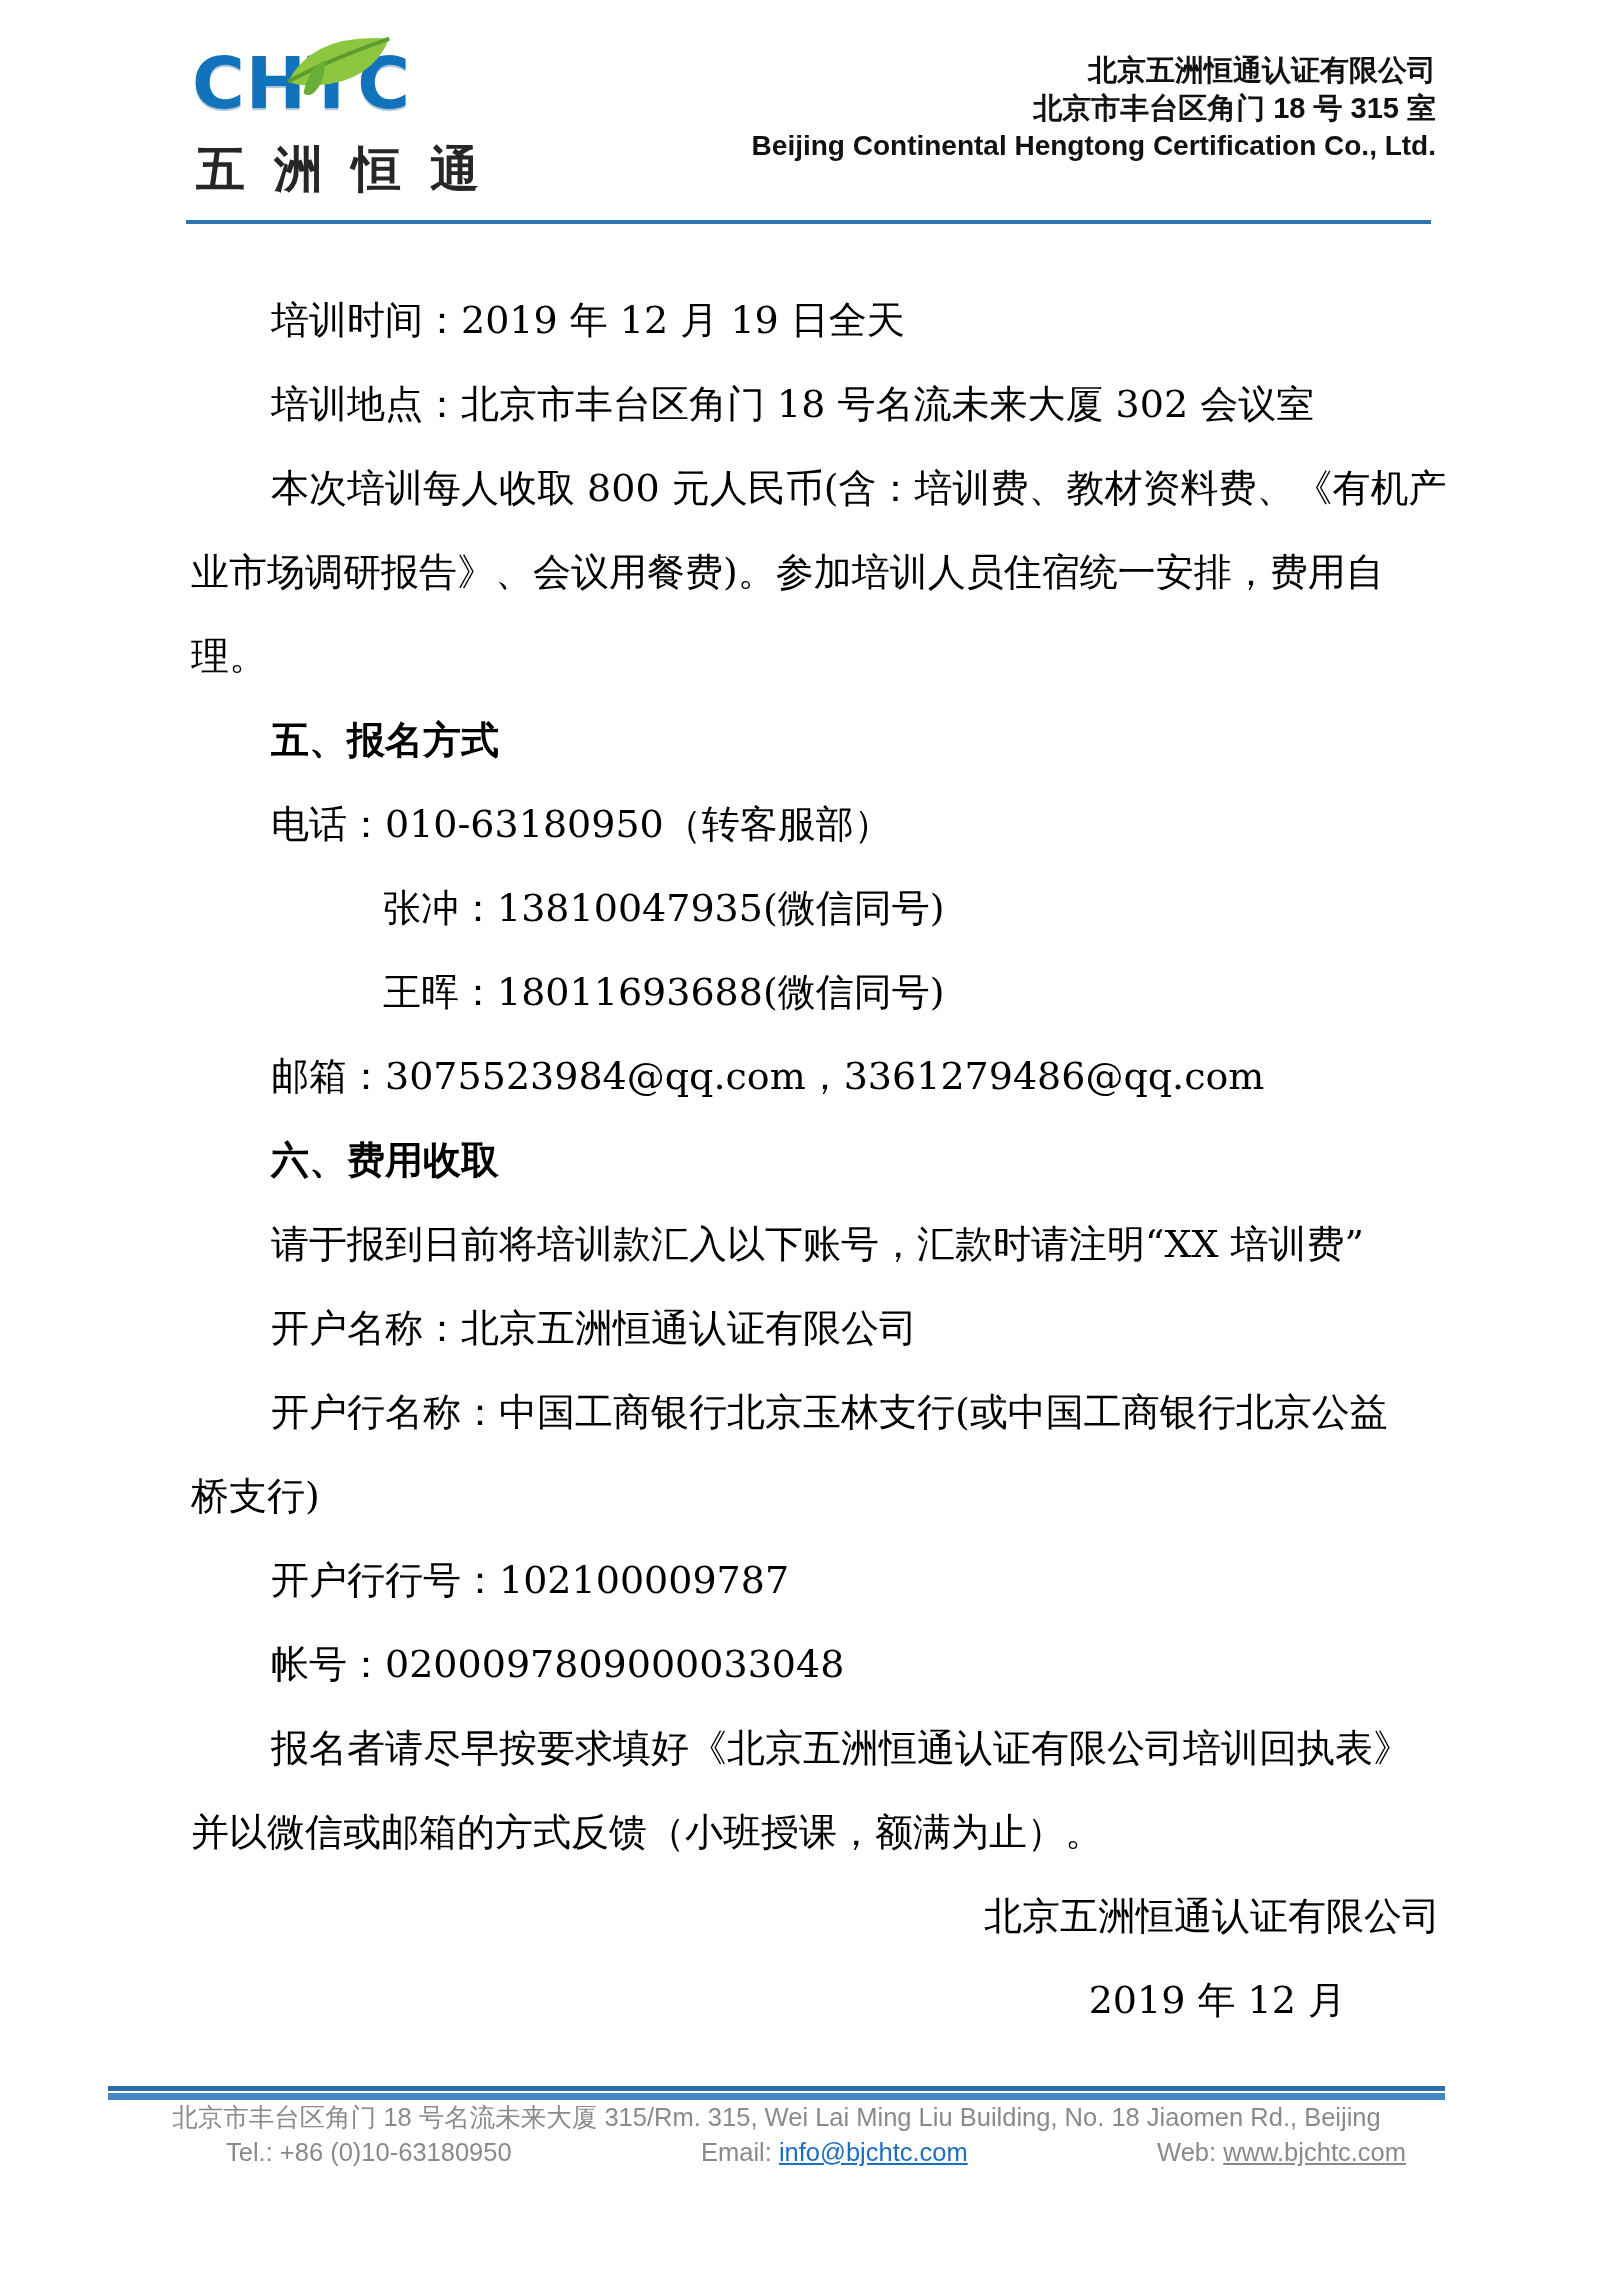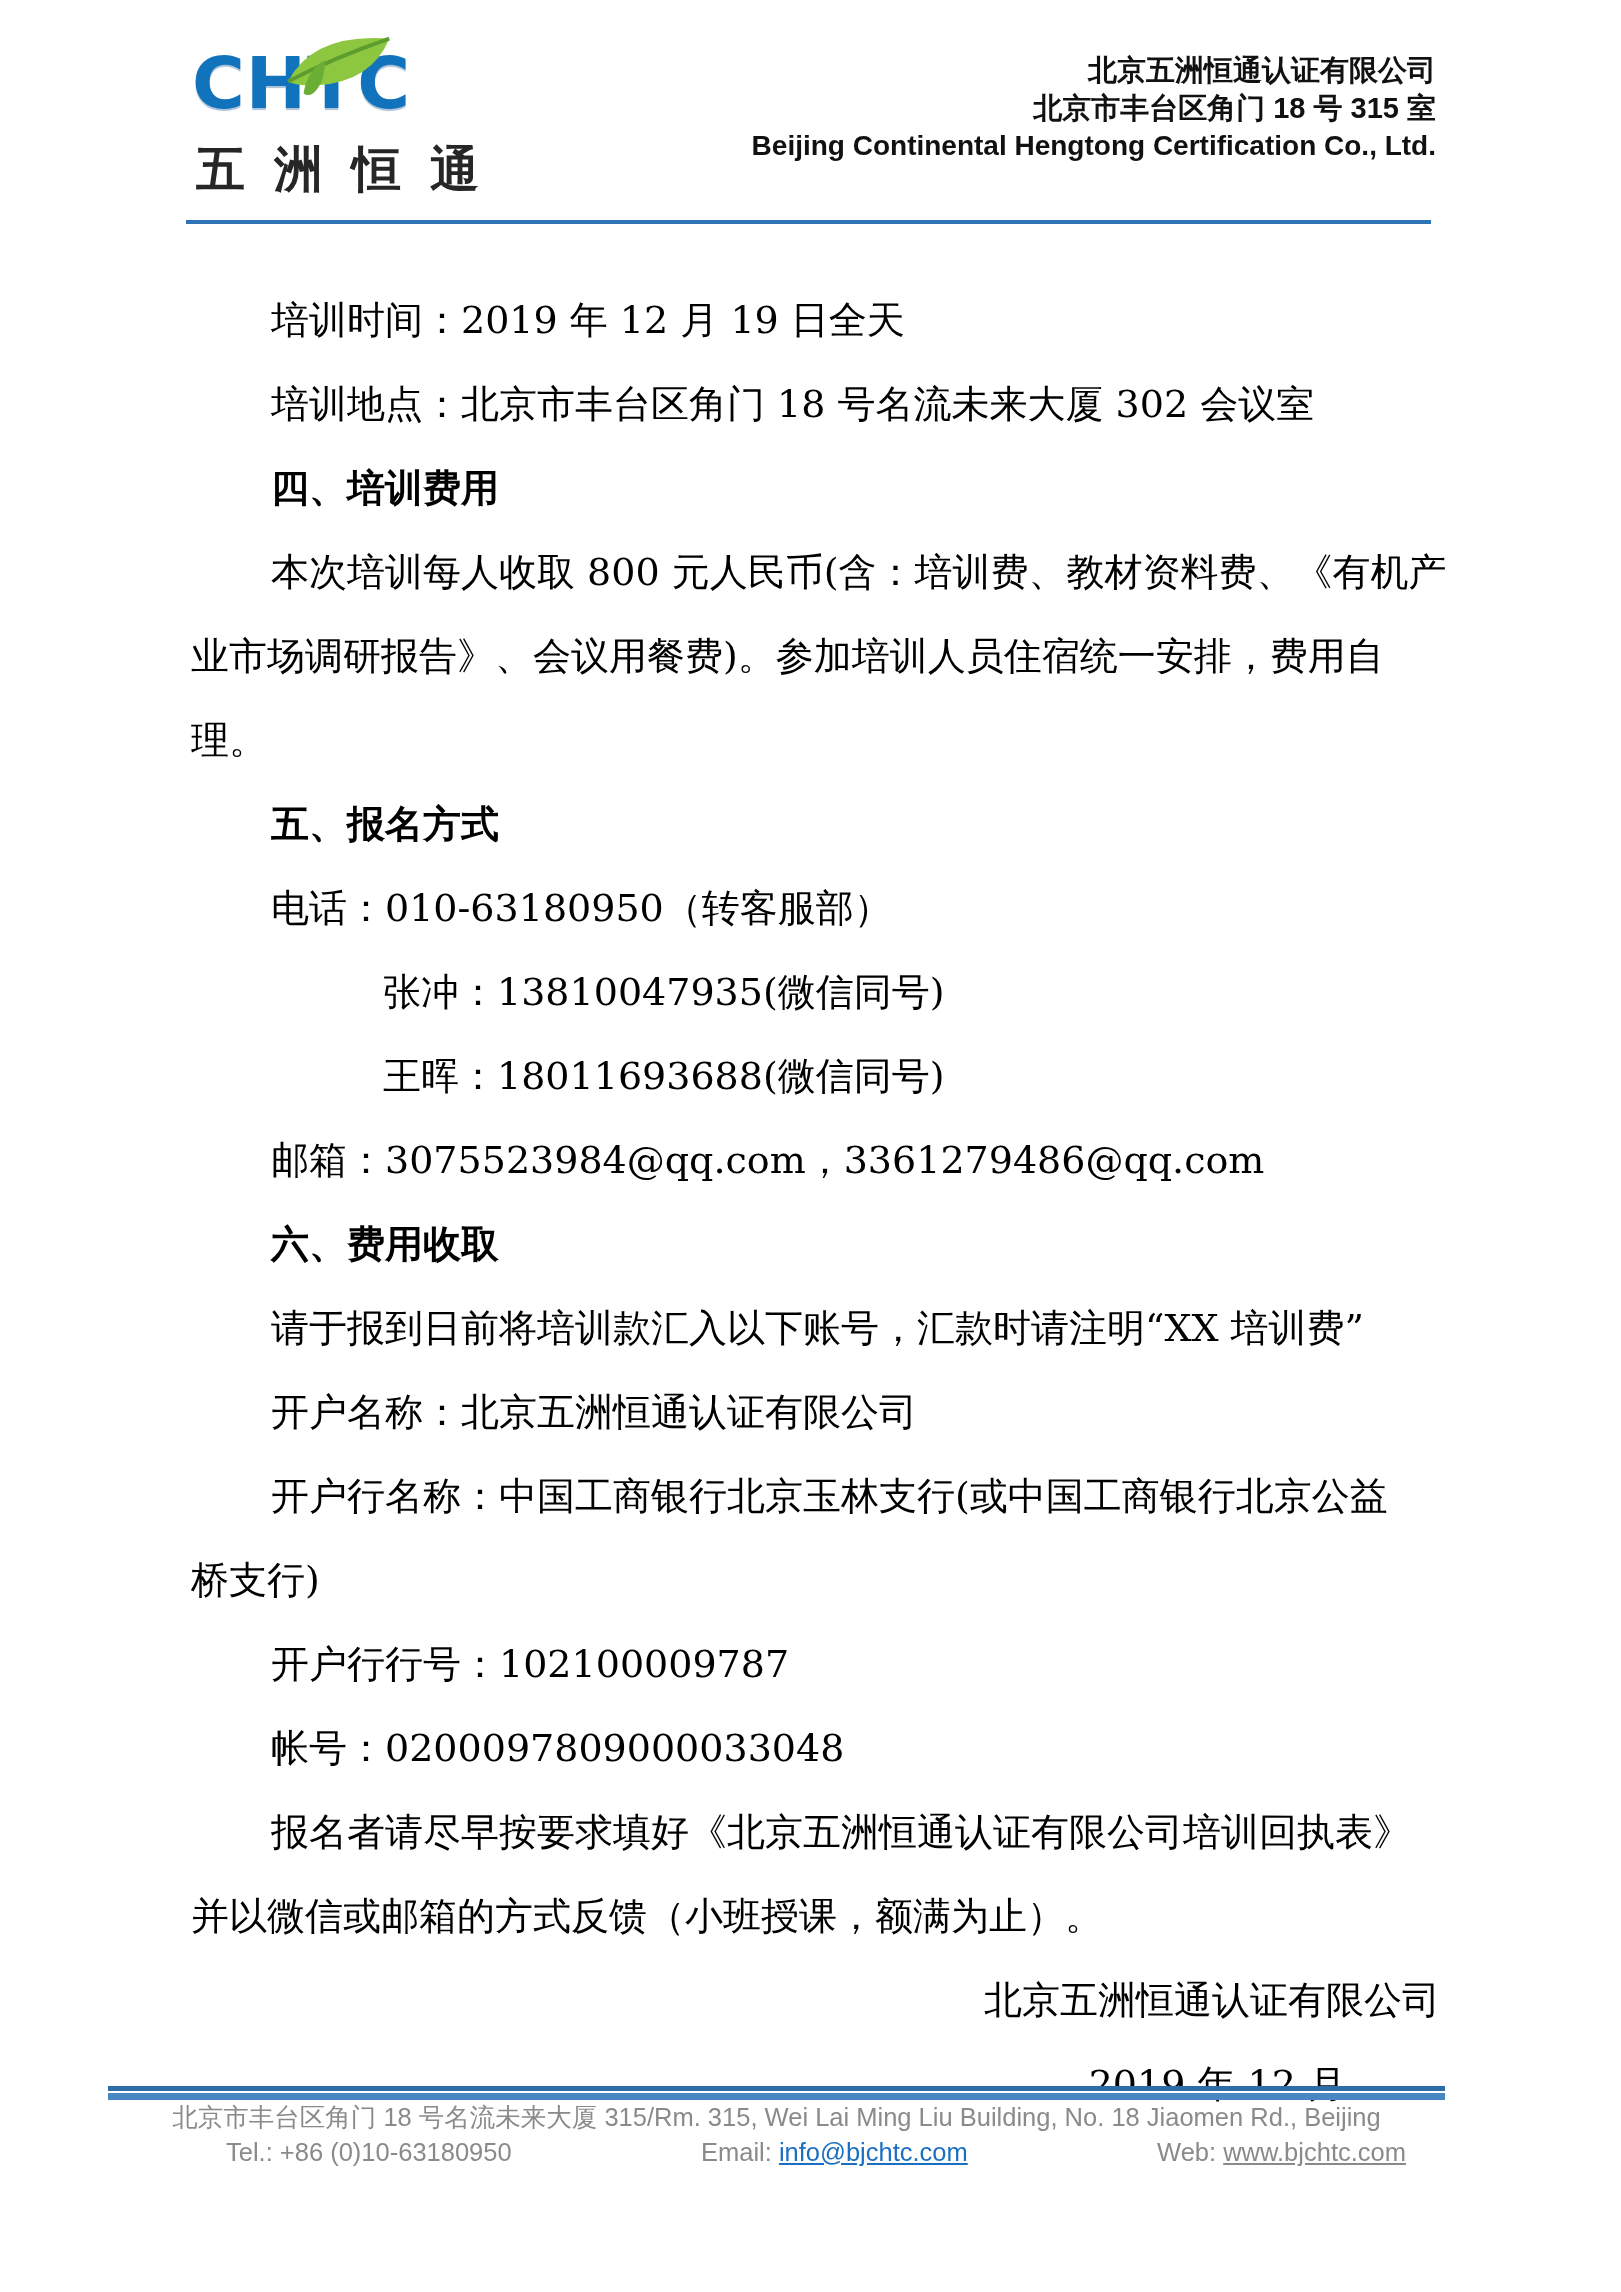--- a/index.html
+++ b/index.html
@@ -145,21 +145,20 @@
     <div class="cn">北京五洲恒通认证有限公司</div>
     <div class="cn">北京市丰台区角门 18 号 315 室</div>
     <div class="en">Beijing Continental Hengtong Certification Co., Ltd.</div>
   </div>
 
   <div class="header-rule"></div>
 
   <div class="doc-body">
     <div class="line indent">培训时间：2019 年 12 月 19 日全天</div>
     <div class="line indent">培训地点：北京市丰台区角门 18 号名流未来大厦 302 会议室</div>
-    <div class="line heading">四、培训费用</div>
     <div class="line indent">本次培训每人收取 800 元人民币(含：培训费、教材资料费、《有机产</div>
     <div class="line">业市场调研报告》、会议用餐费)。参加培训人员住宿统一安排，费用自</div>
     <div class="line">理。</div>
     <div class="line heading">五、报名方式</div>
     <div class="line indent">电话：010-63180950（转客服部）</div>
     <div class="line indent2">张冲：13810047935(微信同号)</div>
     <div class="line indent2">王晖：18011693688(微信同号)</div>
     <div class="line indent">邮箱：3075523984@qq.com，3361279486@qq.com</div>
     <div class="line heading">六、费用收取</div>
     <div class="line indent">请于报到日前将培训款汇入以下账号，汇款时请注明“XX 培训费”</div>

